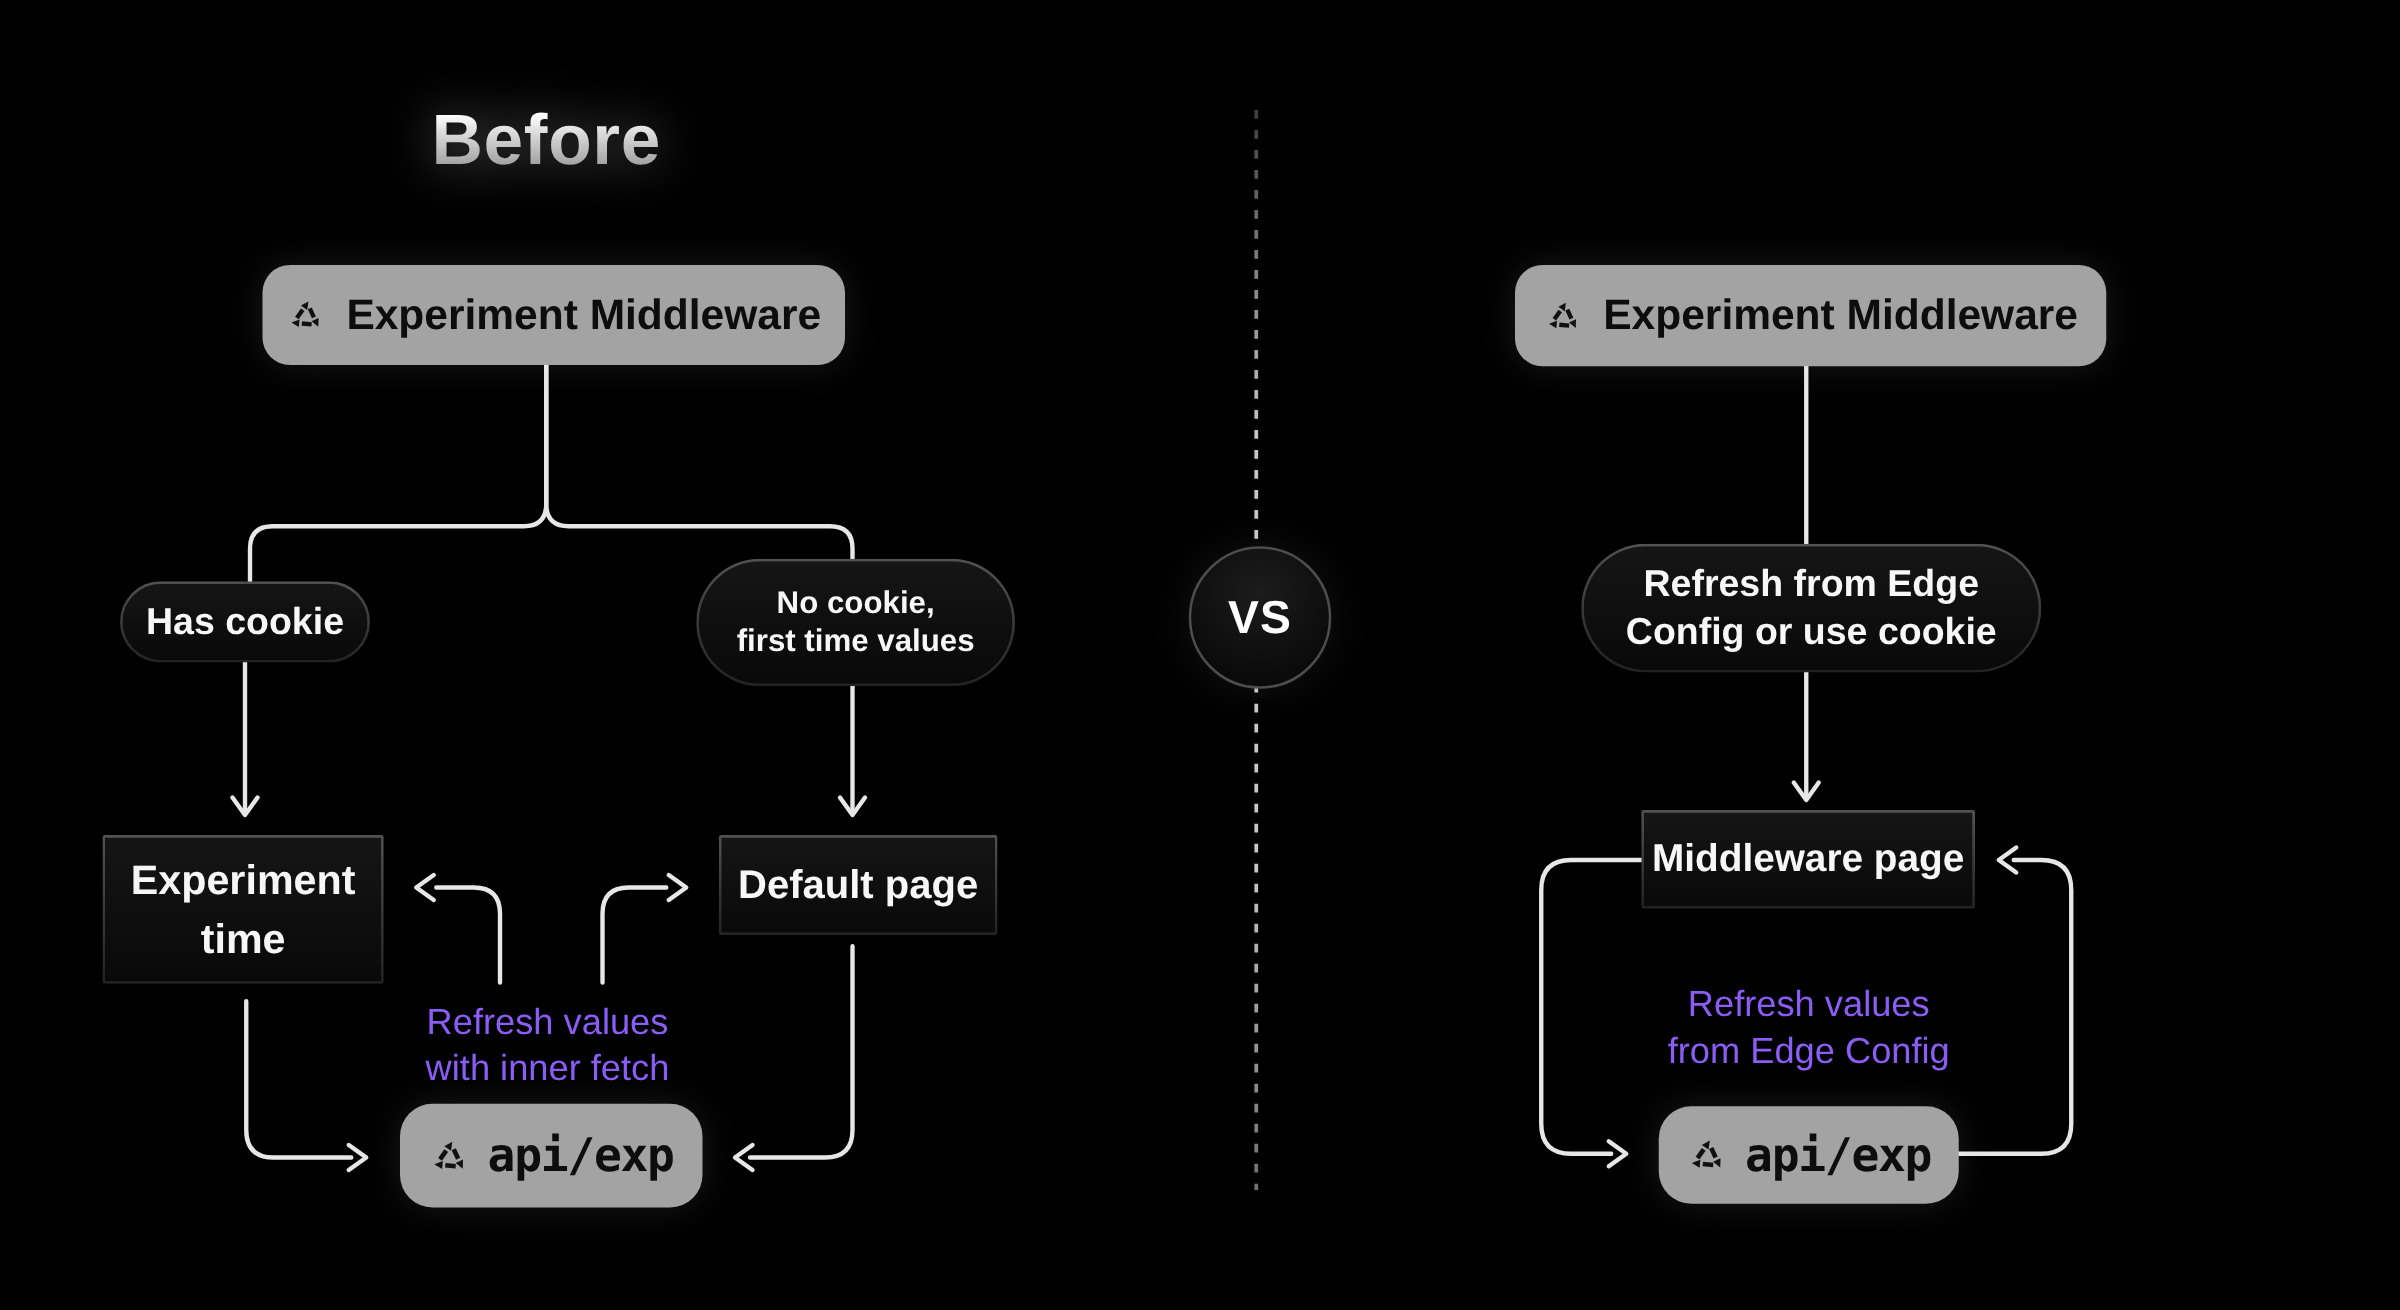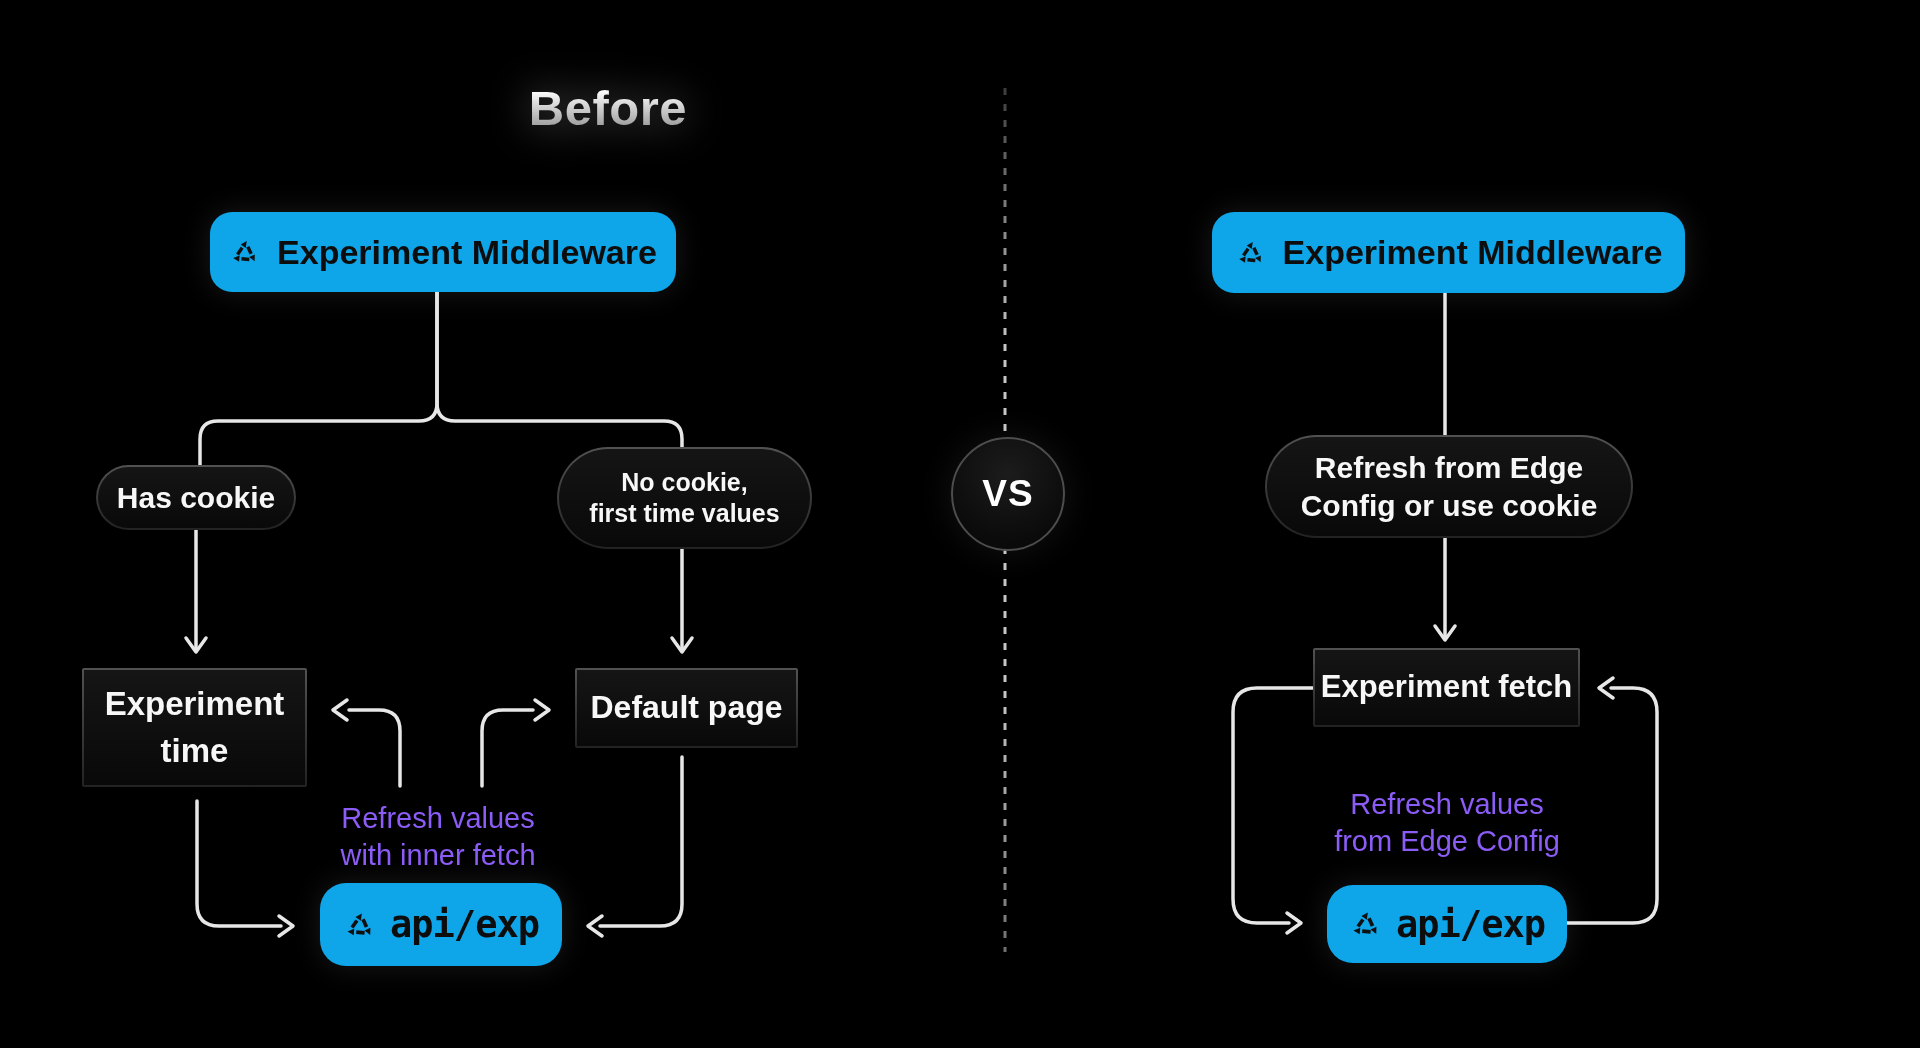--- a/index.html
+++ b/index.html
@@ -1,30 +1,30 @@
 <!DOCTYPE html>
 <html><head>
 <meta charset="utf-8">
 <style>
   html,body{margin:0;padding:0;background:#000;}
   body{width:1920px;height:1048px;overflow:hidden;font-family:"Liberation Sans",sans-serif;}
   .canvas{position:relative;width:1920px;height:1048px;background:#000;}
   .abs{position:absolute;}
   svg.connectors{position:absolute;left:0;top:0;pointer-events:none;}
 
-  .title{font-size:49px;font-weight:700;line-height:1;text-align:right;
+  .title{font-size:57px;font-weight:700;line-height:1;text-align:center;
          color:#dadada;text-shadow:0 0 28px rgba(255,255,255,.45);letter-spacing:.5px;}
   @supports (-webkit-background-clip:text){
     .title{background:linear-gradient(180deg,#ffffff 12%,#8d8d8d 100%);
            -webkit-background-clip:text;background-clip:text;color:transparent;
            text-shadow:none;filter:drop-shadow(0 0 20px rgba(255,255,255,.35));}
   }
 
   .node{display:flex;align-items:center;justify-content:center;text-align:center;box-sizing:border-box;}
-  .white-node{background:#0ea5e9;color:#0d0d0d;border-radius:22px;gap:16px;font-weight:700;
+  .white-node{background:#a3a3a3;color:#0d0d0d;border-radius:22px;gap:16px;font-weight:700;
               box-shadow:0 0 30px rgba(255,255,255,.10);}
   .dark-node{flex-direction:column;color:#f7f7f7;font-weight:700;line-height:1.3;
              border:2px solid transparent;border-radius:2px;
              background:linear-gradient(180deg,#151515,#090909) padding-box,
                         linear-gradient(180deg,#525252,#222222) border-box;}
   .pill{border-radius:999px;}
   .mw-label{font-size:34px;white-space:nowrap;}
   .mono{font-family:"DejaVu Sans Mono",monospace;font-weight:700;font-size:37px;letter-spacing:-1px;}
   .note{color:#8b5cf6;font-size:29px;line-height:1.26;text-align:center;font-weight:400;}
 
@@ -171,21 +171,21 @@
     </svg>
     <span class="mw-label">Experiment Middleware</span>
   </div>
 
   <div class="abs node dark-node pill" style="left:1265px;top:435px;width:368px;height:103px;font-size:30px;line-height:1.25;">
     <span>Refresh from Edge</span>
     <span>Config or use cookie</span>
   </div>
 
   <div class="abs node dark-node" style="left:1313px;top:648px;width:267px;height:79px;font-size:31px;">
-    <span>Experiment fetch</span>
+    <span>Middleware page</span>
   </div>
 
   <div class="abs note" style="left:1297px;top:786px;width:300px;">
     <div>Refresh values</div>
     <div>from Edge Config</div>
   </div>
 
   <div class="abs node white-node" style="left:1327px;top:885px;width:240px;height:78px;gap:13px;border-radius:26px;">
     <svg class="logo" width="34" height="34" viewBox="0 0 24 24">
       <g transform="rotate(5 12 12)">

